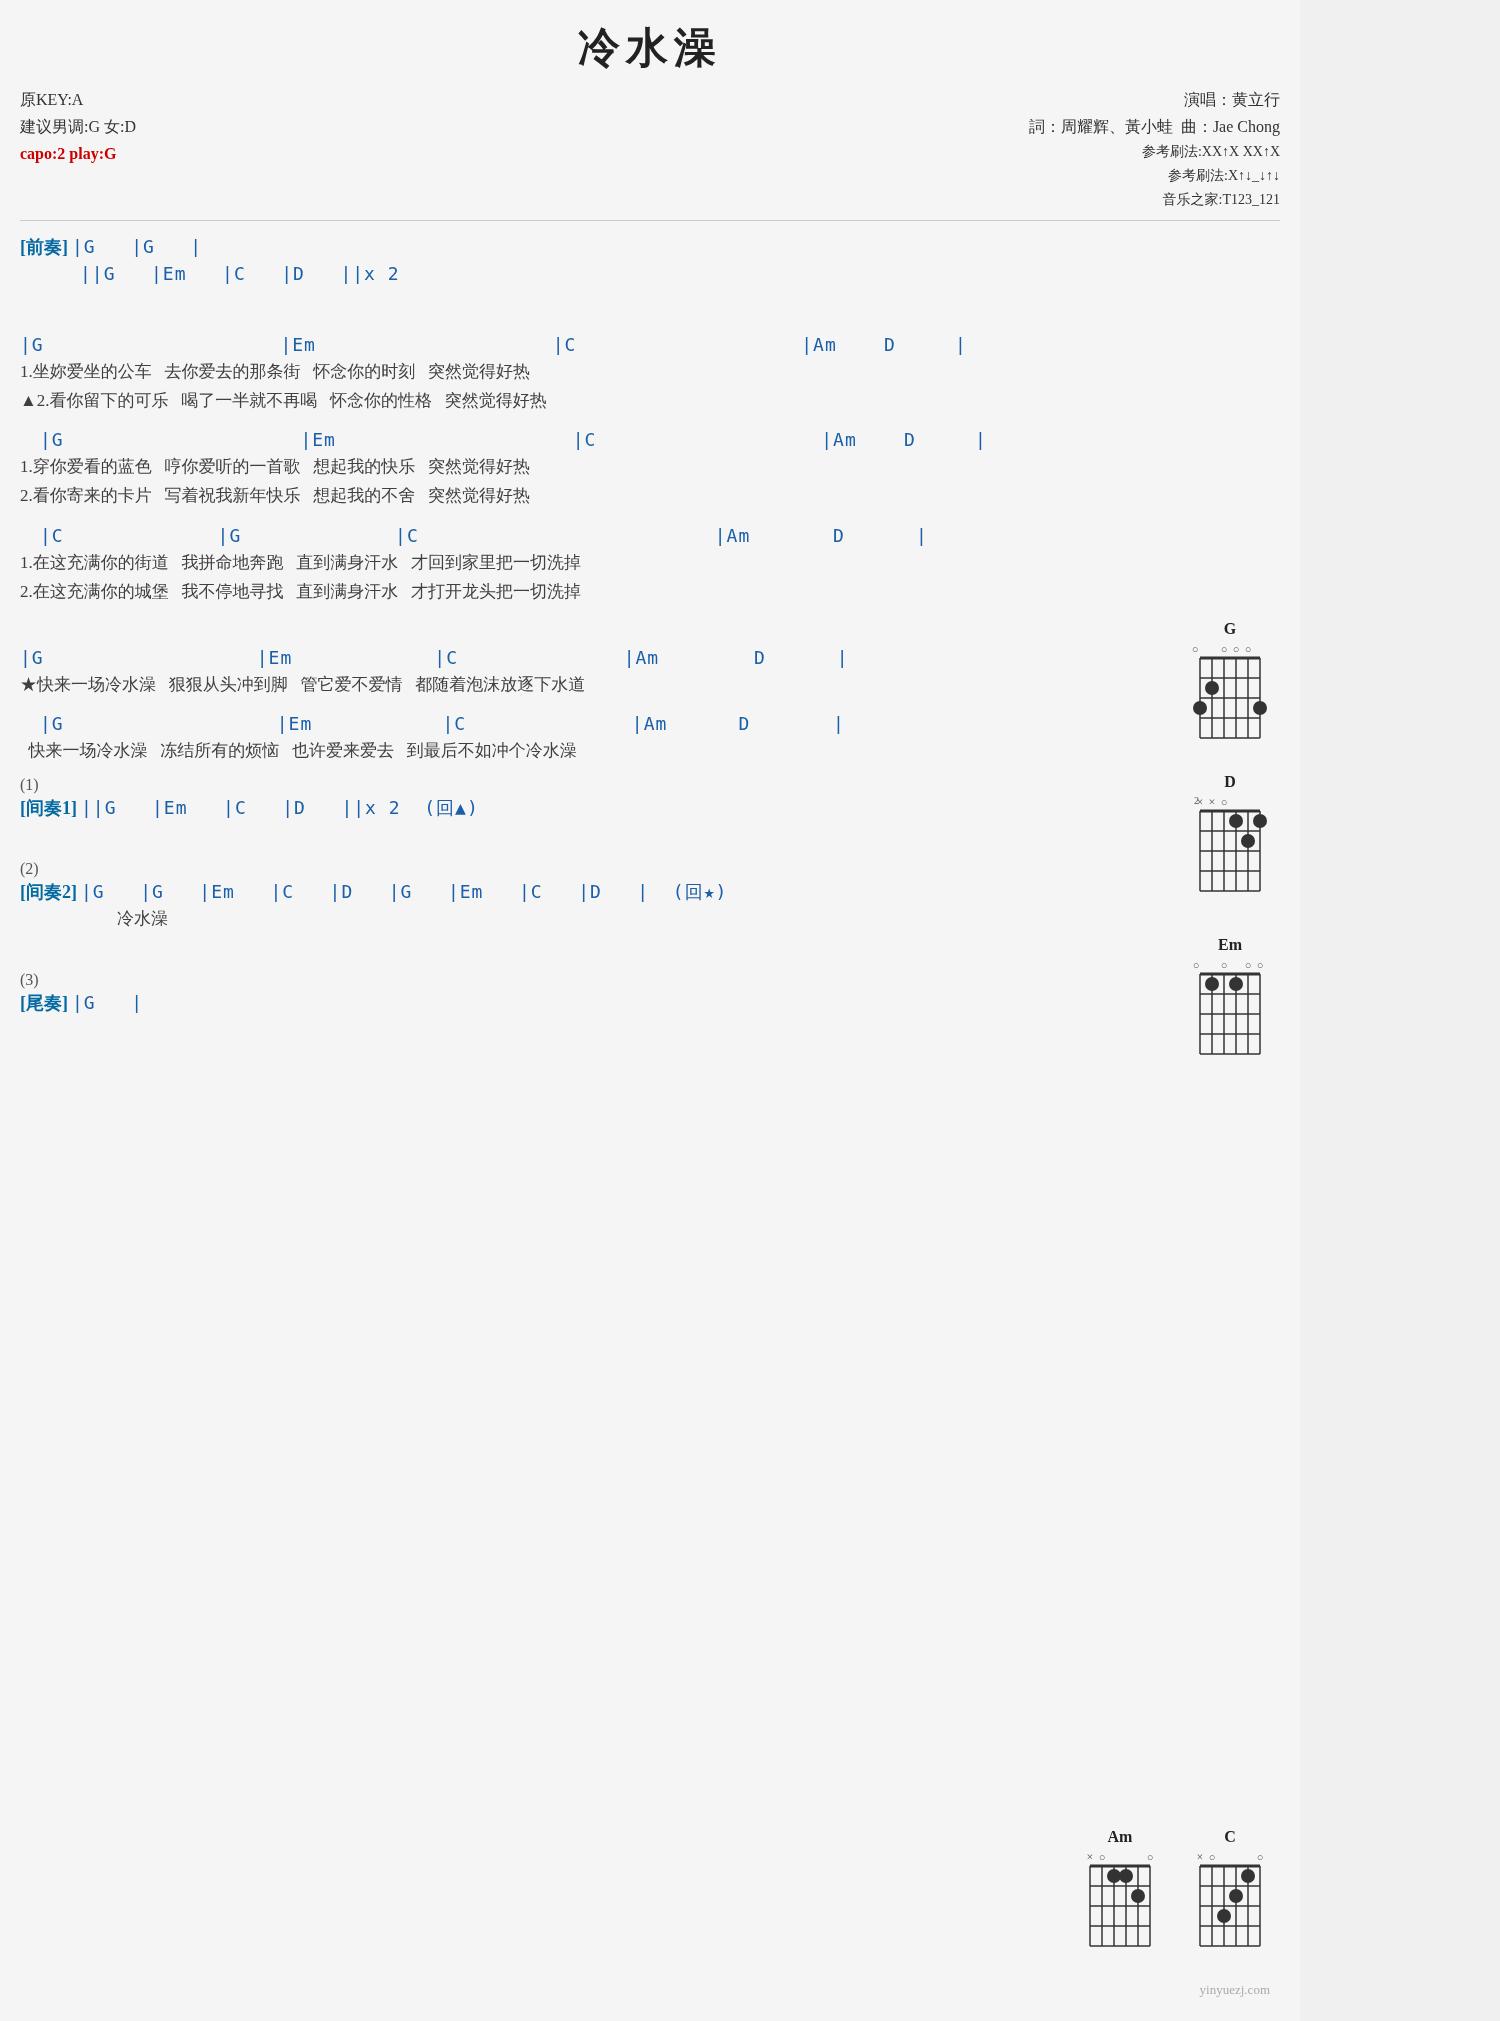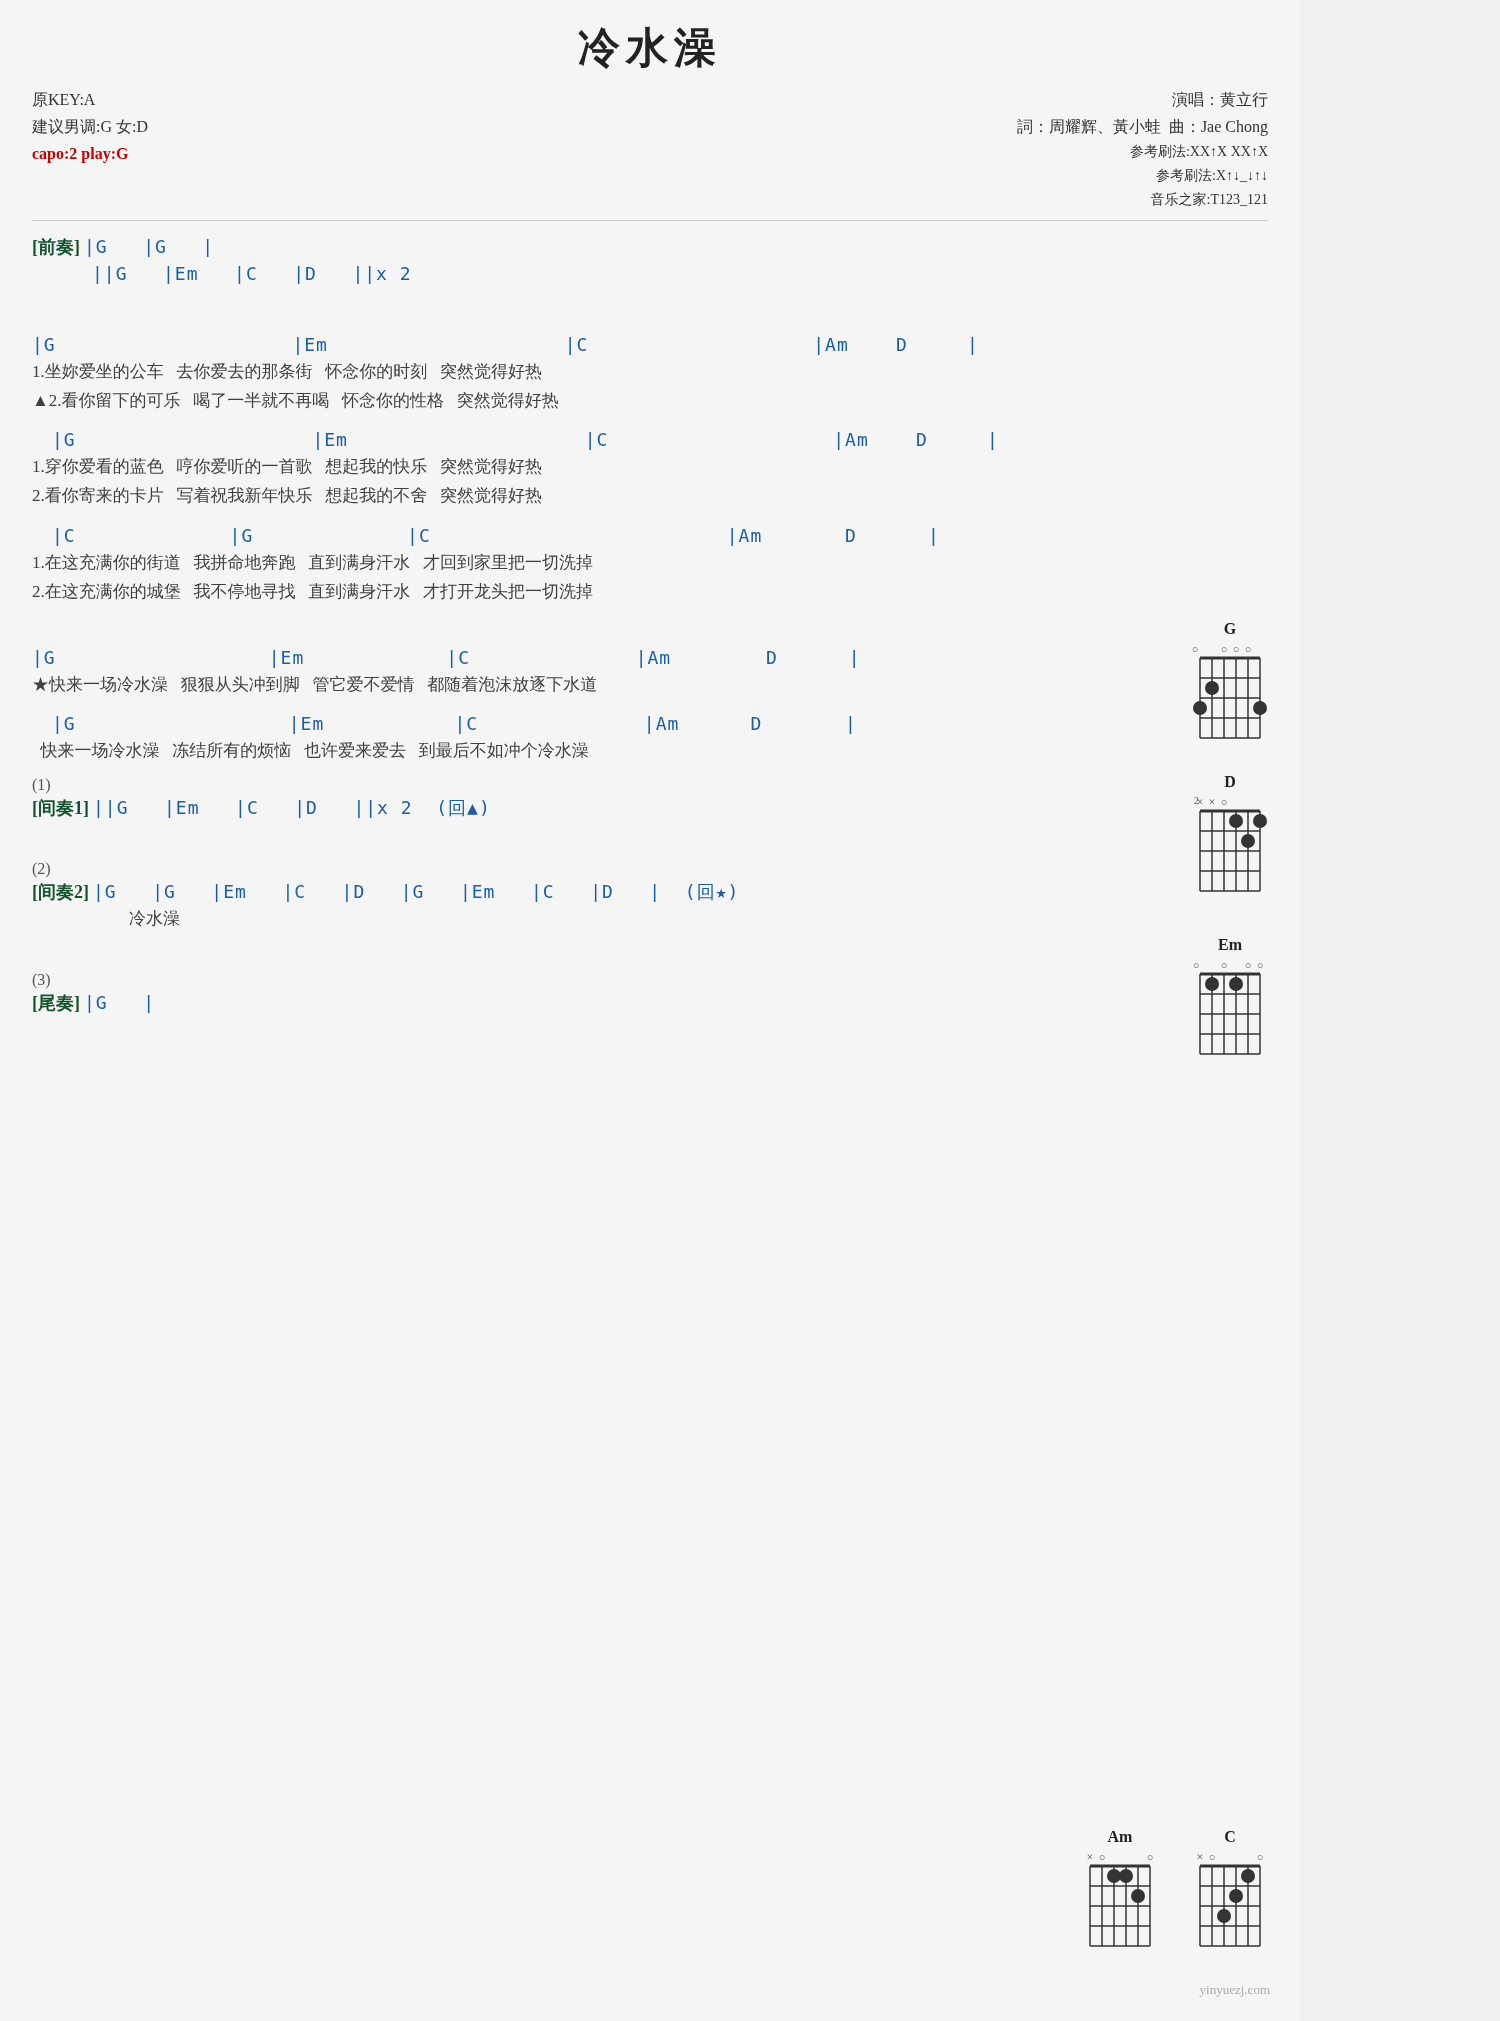--- a/index.html
+++ b/index.html
@@ -8,21 +8,21 @@
       font-family: "SimSun", "宋体", serif;
       width: 1500px;
       min-height: 2021px;
       position: relative;
       overflow-x: hidden;
     }
     .page {
       background: #f5f5f5;
       width: 1300px;
       min-height: 2021px;
-      padding: 20px 32px;
+      padding: 20px 20px;
       position: relative;
     }
     .title {
       text-align: center;
       font-size: 42px;
       font-weight: bold;
       color: #222;
       margin-bottom: 10px;
       letter-spacing: 6px;
     }
@@ -43,21 +43,21 @@
       font-size: 16px;
       color: #333;
       line-height: 1.7;
       text-align: right;
     }
     .meta-right .ref-info {
       font-size: 14px;
       color: #333;
     }
     .section-label {
-      color: #14532d;
+      color: #0369a1;
       font-weight: bold;
       font-size: 18px;
       text-align: right;
     }
     .chord-line {
       font-size: 18px;
       color: #1a5fa8;
       font-weight: normal;
       margin-bottom: 0;
       letter-spacing: 1px;

